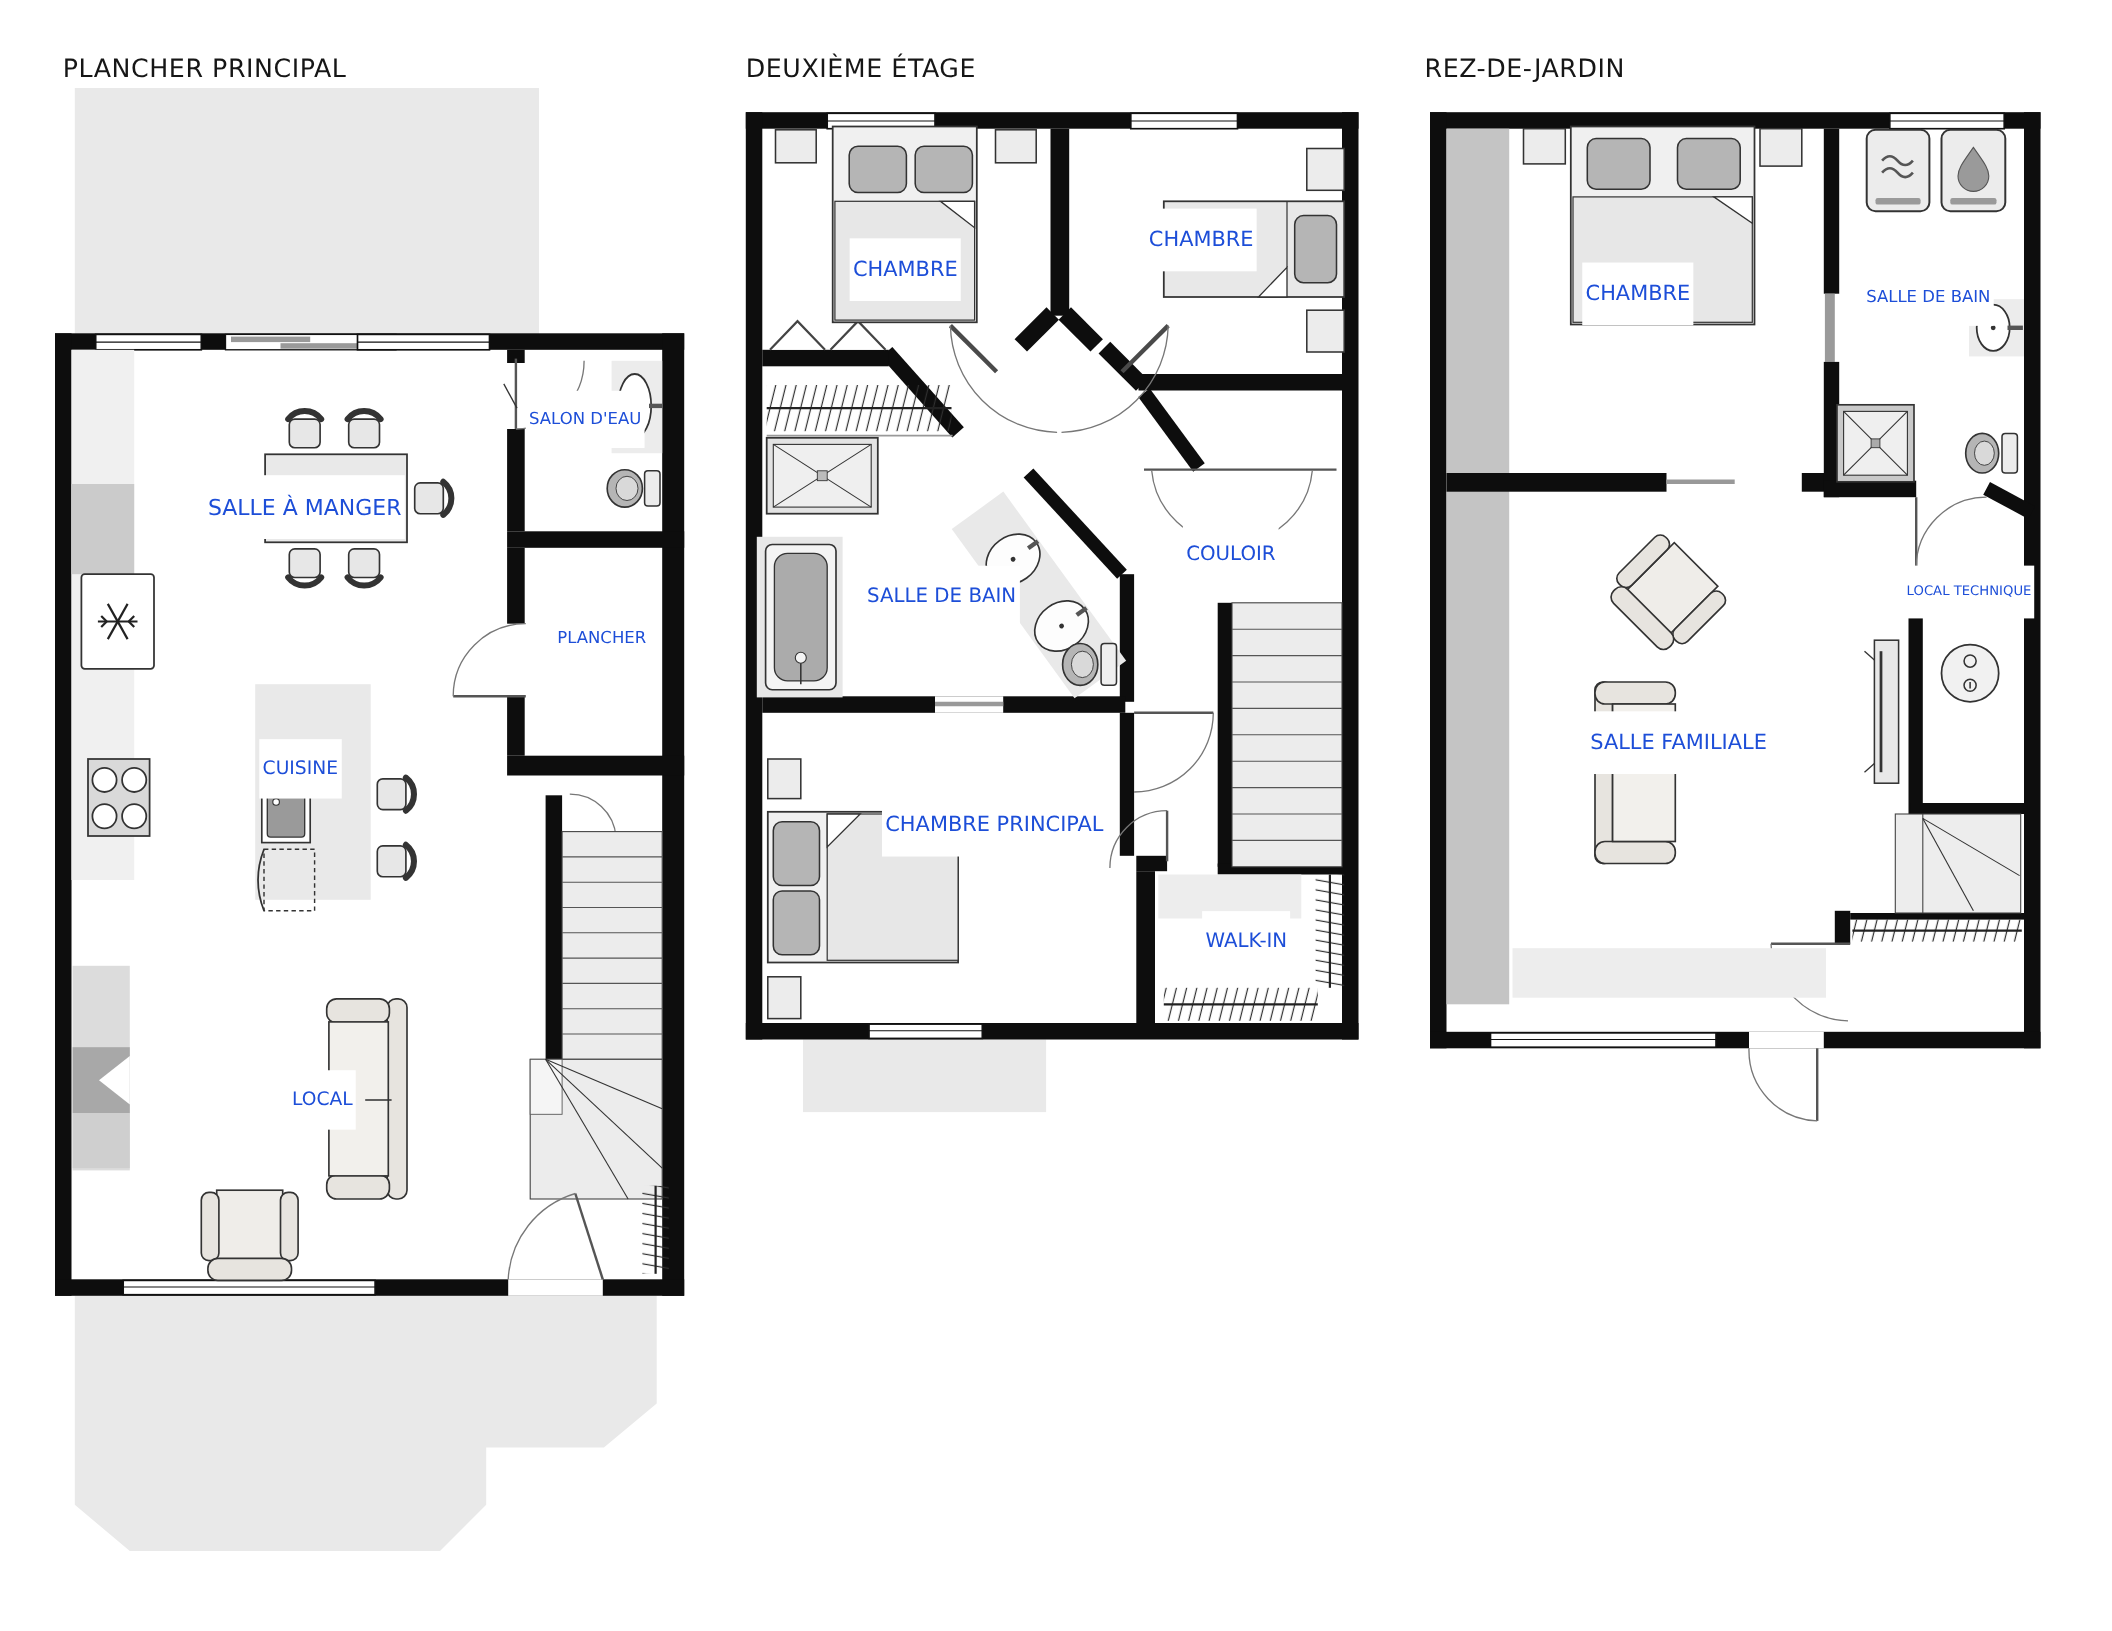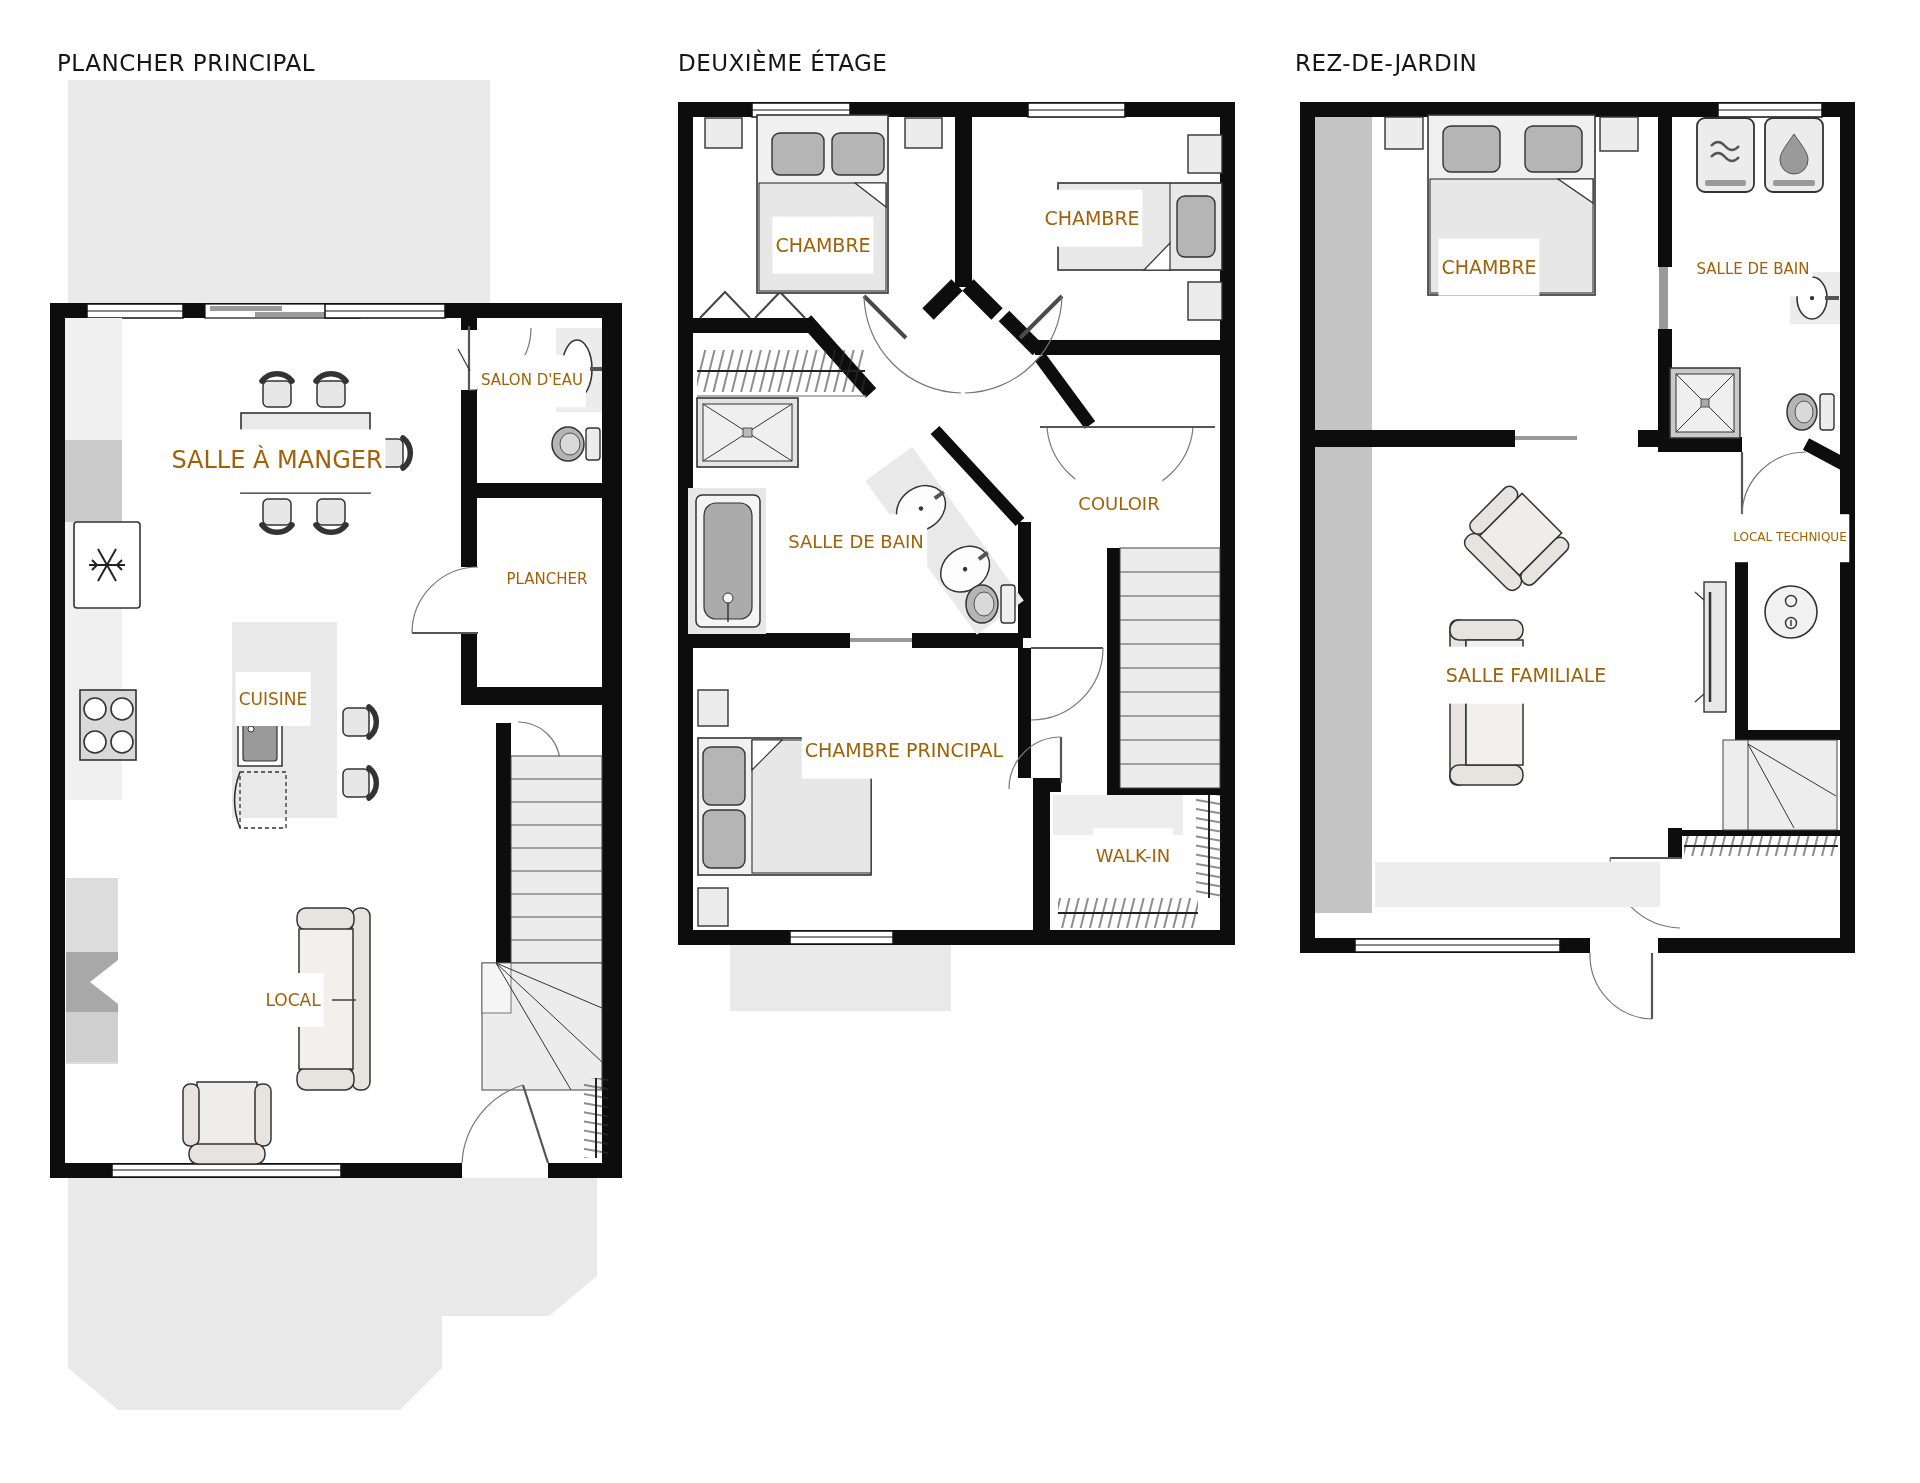--- a/index.html
+++ b/index.html
@@ -1,22 +1,22 @@
 <!DOCTYPE html>
 <html><head>
 <meta charset="utf-8">
 <style>
   html,body{margin:0;padding:0;background:#ffffff;}
   .stage{position:relative;width:1920px;height:1483px;background:#ffffff;overflow:hidden;
          font-family:"DejaVu Sans","Liberation Sans",sans-serif;}
   .stage svg{position:absolute;left:0;top:0;}
   .plan-title{position:absolute;font-size:23px;letter-spacing:.5px;color:#161616;white-space:nowrap;}
-  .lbl{position:absolute;transform:translate(-50%,-50%);background:#ffffff;color:#a16207;
+  .lbl{position:absolute;transform:translate(-50%,-50%);background:#ffffff;color:#1d4ed8;
        white-space:nowrap;padding:16px 3px;line-height:1.3;}
-  .f20{font-size:24px}.f19{font-size:19px}.f18{font-size:18px}.f17{font-size:17px}.f15{font-size:15px}.f12{font-size:12px}
+  .f20{font-size:20px}.f19{font-size:19px}.f18{font-size:18px}.f17{font-size:17px}.f15{font-size:15px}.f12{font-size:12px}
 </style>
 </head>
 <body>
 
 <div class="stage">
 
 <svg width="1920" height="1483" viewBox="0 0 1920 1483">
   <defs>
     <pattern id="hatch1" width="9" height="26" patternUnits="userSpaceOnUse" patternTransform="rotate(14)">
       <line x1="4" y1="0" x2="4" y2="26" stroke="#2f2f2f" stroke-width="1.1"></line>

